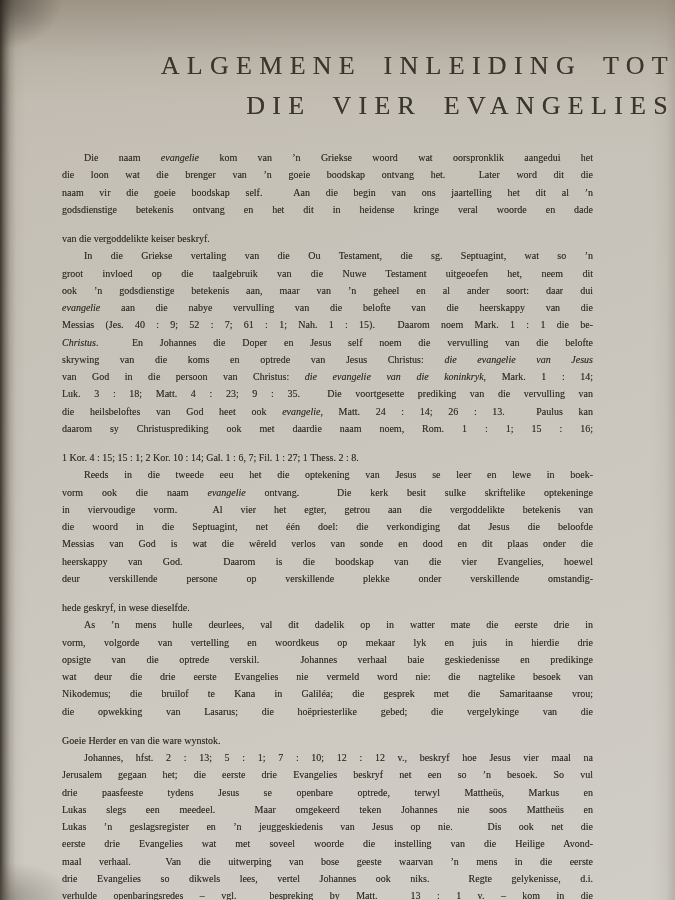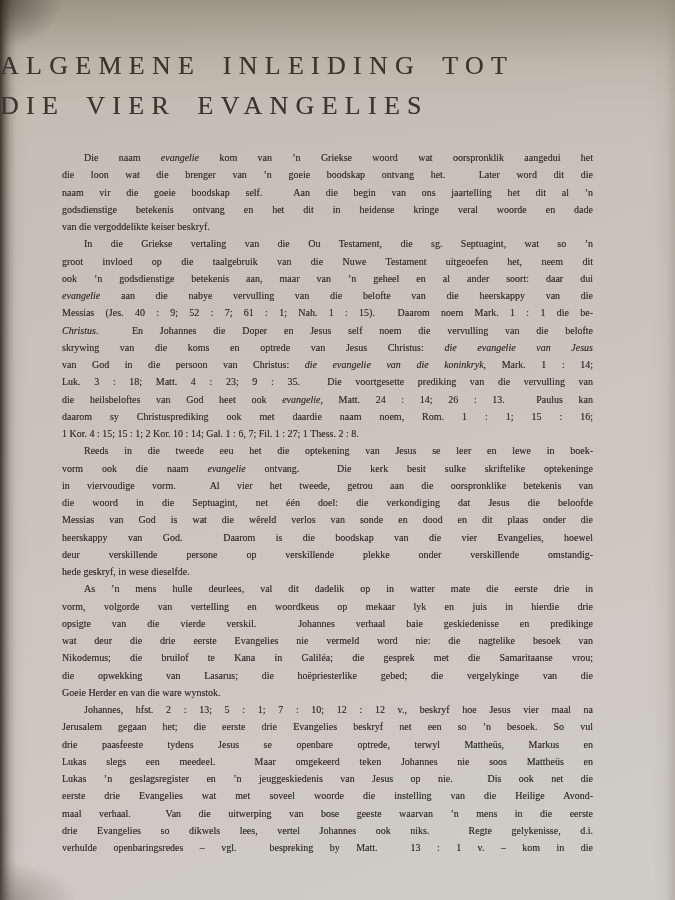--- a/index.html
+++ b/index.html
@@ -31,21 +31,21 @@
       linear-gradient(180deg, rgba(143,132,116,0.72) 0px, rgba(152,142,127,0.55) 28px,
         rgba(168,160,146,0.30) 62px, rgba(184,177,165,0.12) 105px, rgba(184,177,165,0) 155px),
       
       linear-gradient(270deg, rgba(120,111,97,0.30) 0px, rgba(140,132,119,0.10) 9px,
         rgba(140,132,119,0) 24px),
       
       linear-gradient(160deg, #c2bcb1 0%, #c8c3ba 38%, #cdc9c1 72%, #d0cdc7 100%);
   }
   .page-title {
     padding-top: 46px;
-    text-align: left;
+    text-align: right;
     color: var(--title-ink);
     font-size: 26px;
     line-height: 40px;
     font-weight: 400;
     letter-spacing: 0.28em;
     word-spacing: 0.30em;
     text-shadow: 0 0 0.5px rgba(58,53,45,0.55);
   }
   .body-text {
     margin-top: 23px;
@@ -56,21 +56,21 @@
     line-height: 17.25px;
     text-shadow: 0 0 0.4px rgba(50,46,39,0.55);
   }
   .para { margin: 0; }
   .line {
     white-space: pre-wrap;
     text-align: justify;
     text-align-last: justify;
   }
   .line.first { text-indent: 22px; }
-  .line.last { text-align-last: left; }
+  .line.last { text-align-last: left; margin-top: 12px; }
   .line em { font-style: italic; }
 </style>
 </head>
 <body>
 
 <div class="photo">
   <h1 class="page-title">
     <div>ALGEMENE INLEIDING TOT</div>
     <div>DIE VIER EVANGELIES</div>
   </h1>
@@ -92,31 +92,31 @@
         <div class="line"><span>skrywing van die koms en optrede van Jesus Christus: </span><em>die evangelie van Jesus</em></div>
         <div class="line"><span>van God in die persoon van Christus: </span><em>die evangelie van die koninkryk</em><span>, Mark. 1 : 14;</span></div>
         <div class="line"><span>Luk. 3 : 18; Matt. 4 : 23; 9 : 35.  Die voortgesette prediking van die vervulling van</span></div>
         <div class="line"><span>die heilsbeloftes van God heet ook </span><em>evangelie</em><span>, Matt. 24 : 14; 26 : 13.  Paulus kan</span></div>
         <div class="line"><span>daarom sy Christusprediking ook met daardie naam noem, Rom. 1 : 1; 15 : 16;</span></div>
         <div class="line last"><span>1 Kor. 4 : 15; 15 : 1; 2 Kor. 10 : 14; Gal. 1 : 6, 7; Fil. 1 : 27; 1 Thess. 2 : 8.</span></div>
       </div>
       <div class="para">
         <div class="line first"><span>Reeds in die tweede eeu het die optekening van Jesus se leer en lewe in boek-</span></div>
         <div class="line"><span>vorm ook die naam </span><em>evangelie</em><span> ontvang.  Die kerk besit sulke skriftelike optekeninge</span></div>
-        <div class="line"><span>in viervoudige vorm.  Al vier het tweede, getrou aan die oorspronklike betekenis van</span></div>
+        <div class="line"><span>in viervoudige vorm.  Al vier het egter, getrou aan die vergoddelikte betekenis van</span></div>
         <div class="line"><span>die woord in die Septuagint, net één doel: die verkondiging dat Jesus die beloofde</span></div>
         <div class="line"><span>Messias van God is wat die wêreld verlos van sonde en dood en dit plaas onder die</span></div>
         <div class="line"><span>heerskappy van God.  Daarom is die boodskap van die vier Evangelies, hoewel</span></div>
         <div class="line"><span>deur verskillende persone op verskillende plekke onder verskillende omstandig-</span></div>
         <div class="line last"><span>hede geskryf, in wese dieselfde.</span></div>
       </div>
       <div class="para">
         <div class="line first"><span>As ’n mens hulle deurlees, val dit dadelik op in watter mate die eerste drie in</span></div>
         <div class="line"><span>vorm, volgorde van vertelling en woordkeus op mekaar lyk en juis in hierdie drie</span></div>
-        <div class="line"><span>opsigte van die vierde verskil.  Johannes verhaal baie geskiedenisse en predikinge</span></div>
+        <div class="line"><span>opsigte van die optrede verskil.  Johannes verhaal baie geskiedenisse en predikinge</span></div>
         <div class="line"><span>wat deur die drie eerste Evangelies nie vermeld word nie: die nagtelike besoek van</span></div>
         <div class="line"><span>Nikodemus; die bruilof te Kana in Galiléa; die gesprek met die Samaritaanse vrou;</span></div>
         <div class="line"><span>die opwekking van Lasarus; die hoëpriesterlike gebed; die vergelykinge van die</span></div>
         <div class="line last"><span>Goeie Herder en van die ware wynstok.</span></div>
       </div>
       <div class="para">
         <div class="line first"><span>Johannes, hfst. 2 : 13; 5 : 1; 7 : 10; 12 : 12 v., beskryf hoe Jesus vier maal na</span></div>
         <div class="line"><span>Jerusalem gegaan het; die eerste drie Evangelies beskryf net een so ’n besoek. So vul</span></div>
         <div class="line"><span>drie paasfeeste tydens Jesus se openbare optrede, terwyl Mattheüs, Markus en</span></div>
         <div class="line"><span>Lukas slegs een meedeel.  Maar omgekeerd teken Johannes nie soos Mattheüs en</span></div>

